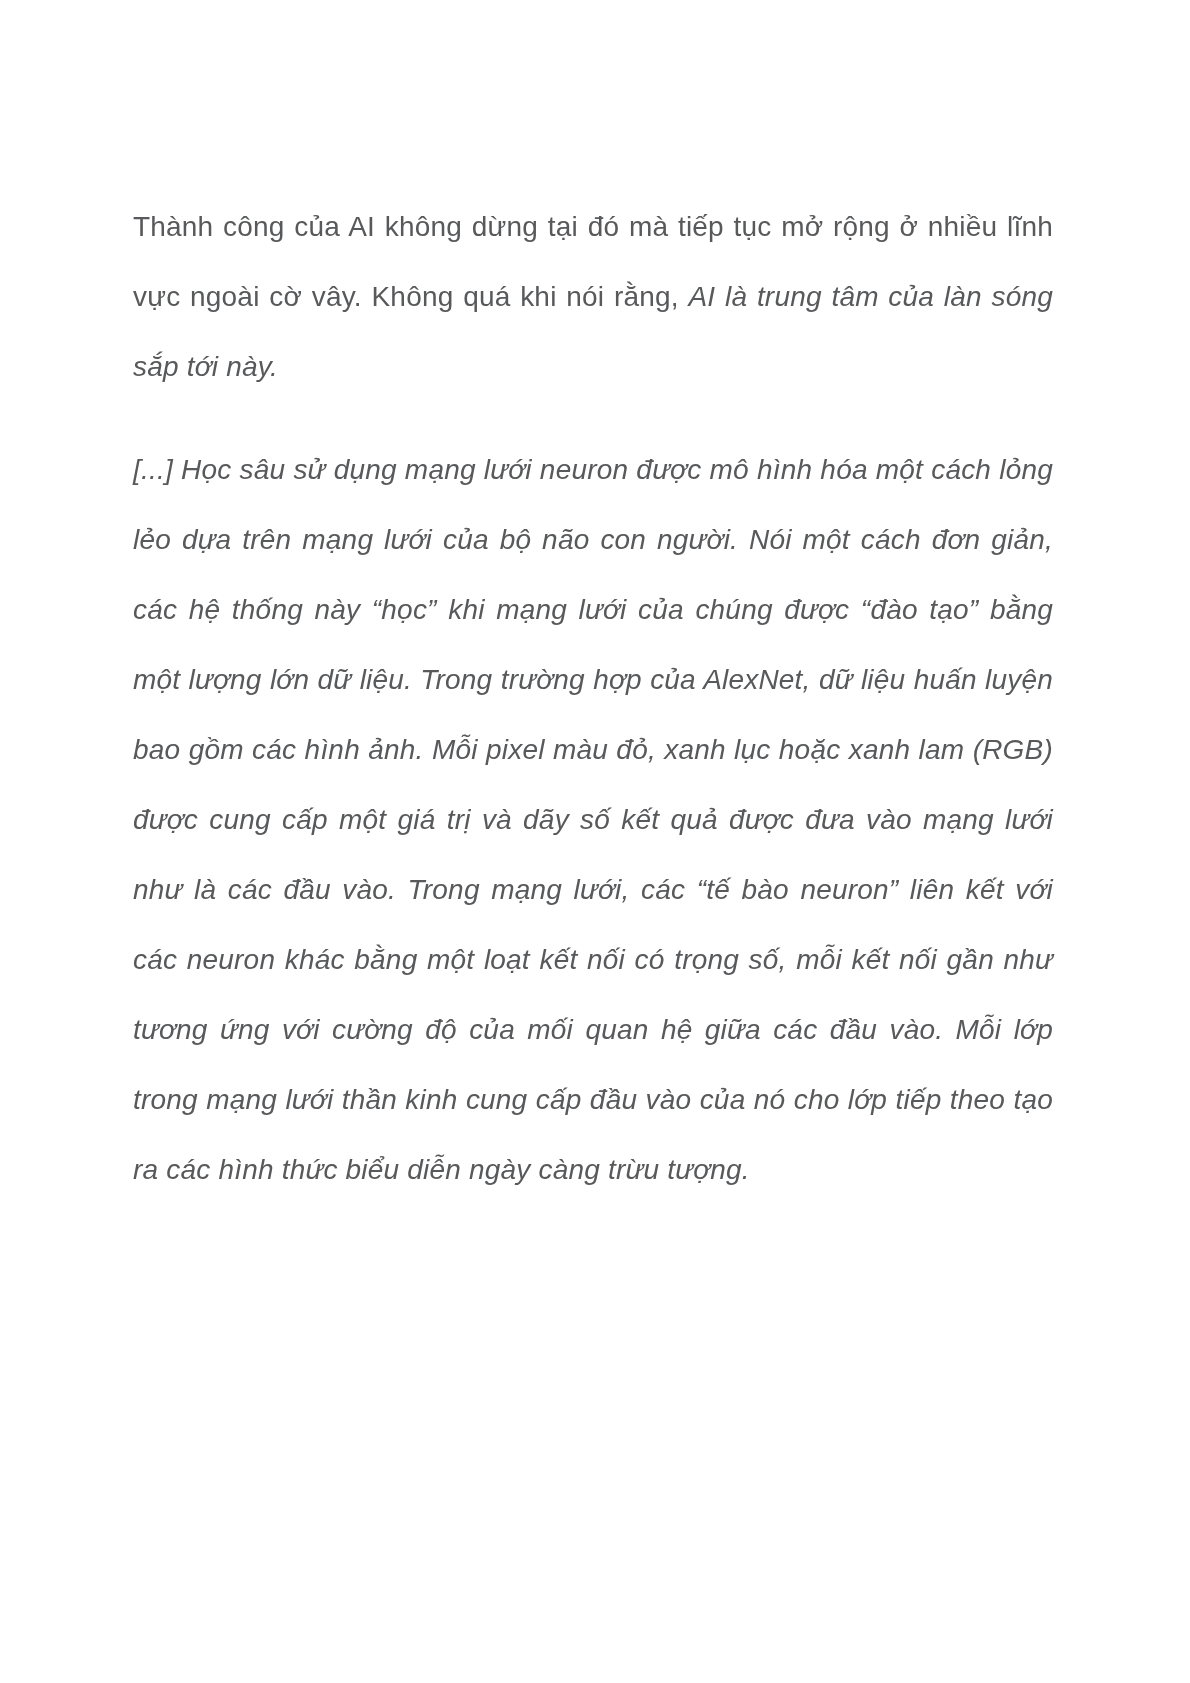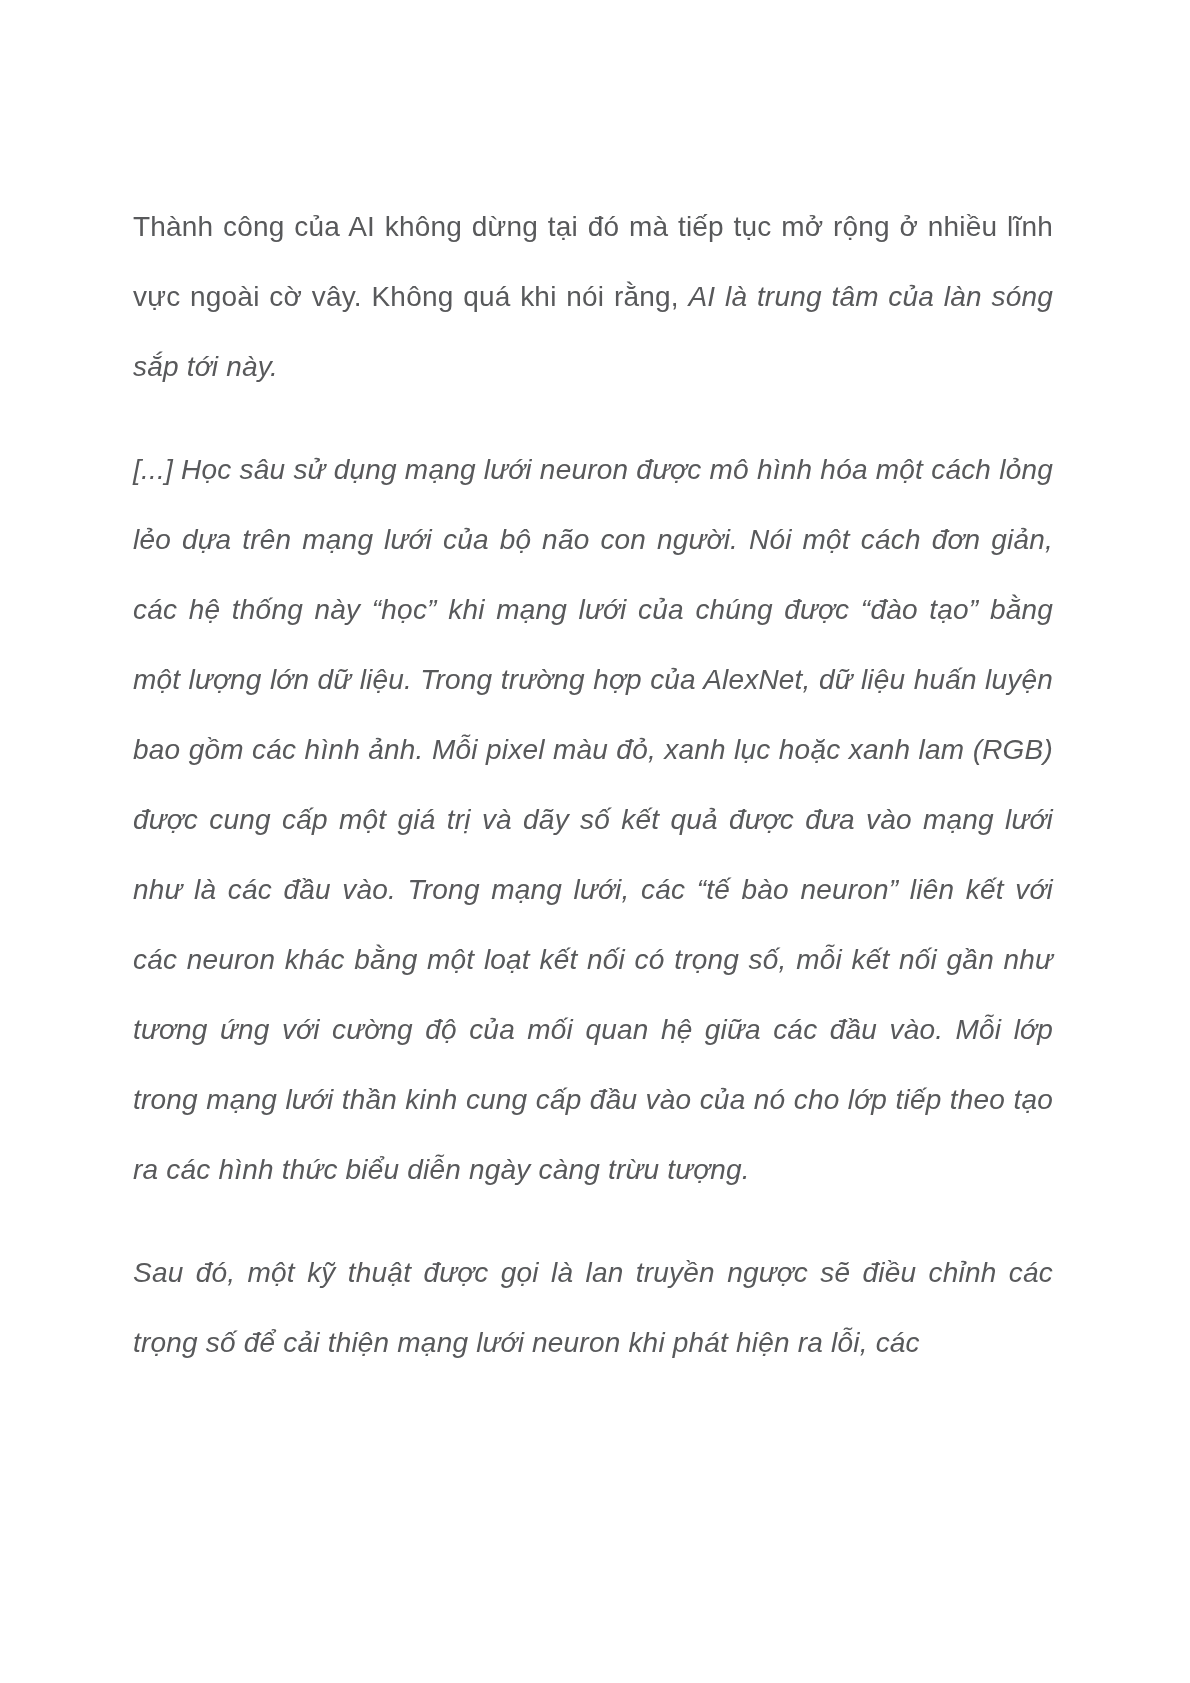--- a/index.html
+++ b/index.html
@@ -37,15 +37,14 @@
 </style>
 </head>
 <body>
 
 <div class="page">
 
   <p class="para"><span class="roman">Thành công của AI không dừng tại đó mà tiếp tục mở rộng ở nhiều lĩnh vực ngoài cờ vây. Không quá khi nói rằng, </span><em class="ital">AI là trung tâm của làn sóng sắp tới này.</em></p>
 
   <p class="para"><em class="ital">[...] Học sâu sử dụng mạng lưới neuron được mô hình hóa một cách lỏng lẻo dựa trên mạng lưới của bộ não con người. Nói một cách đơn giản, các hệ thống này “học” khi mạng lưới của chúng được “đào tạo” bằng một lượng lớn dữ liệu. Trong trường hợp của AlexNet, dữ liệu huấn luyện bao gồm các hình ảnh. Mỗi pixel màu đỏ, xanh lục hoặc xanh lam (RGB) được cung cấp một giá trị và dãy số kết quả được đưa vào mạng lưới như là các đầu vào. Trong mạng lưới, các “tế bào neuron” liên kết với các neuron khác bằng một loạt kết nối có trọng số, mỗi kết nối gần như tương ứng với cường độ của mối quan hệ giữa các đầu vào. Mỗi lớp trong mạng lưới thần kinh cung cấp đầu vào của nó cho lớp tiếp theo tạo ra các hình thức biểu diễn ngày càng trừu tượng.</em></p>
 
-  <p class="para"><em class="ital">Sau đó, một kỹ thuật được gọi là lan truyền ngược sẽ điều chỉnh các trọng số để cải thiện mạng lưới neuron khi phát hiện ra lỗi, các</em></p>
 
 </div>
 
 </body></html>

